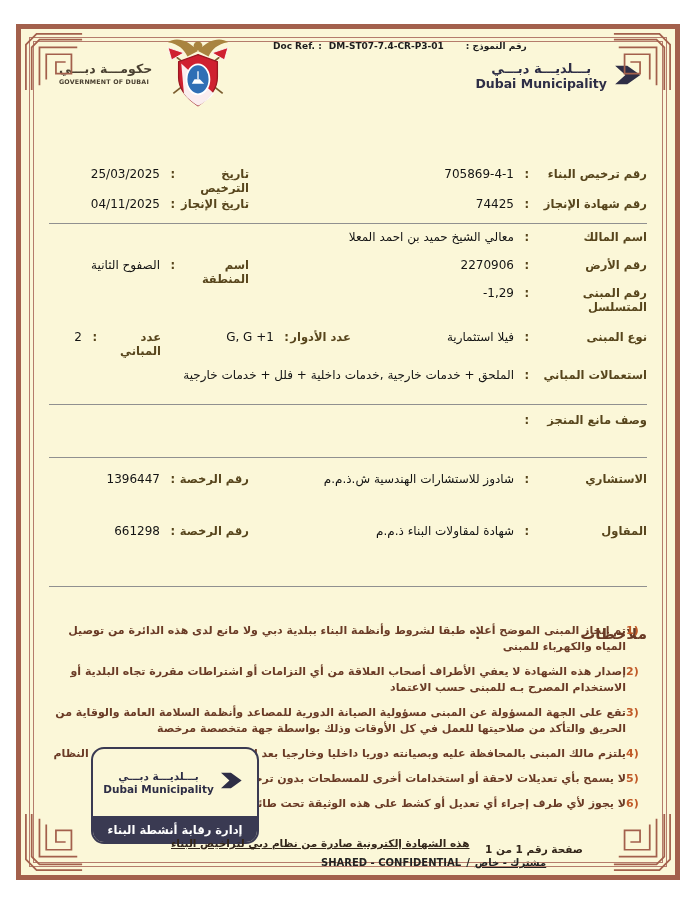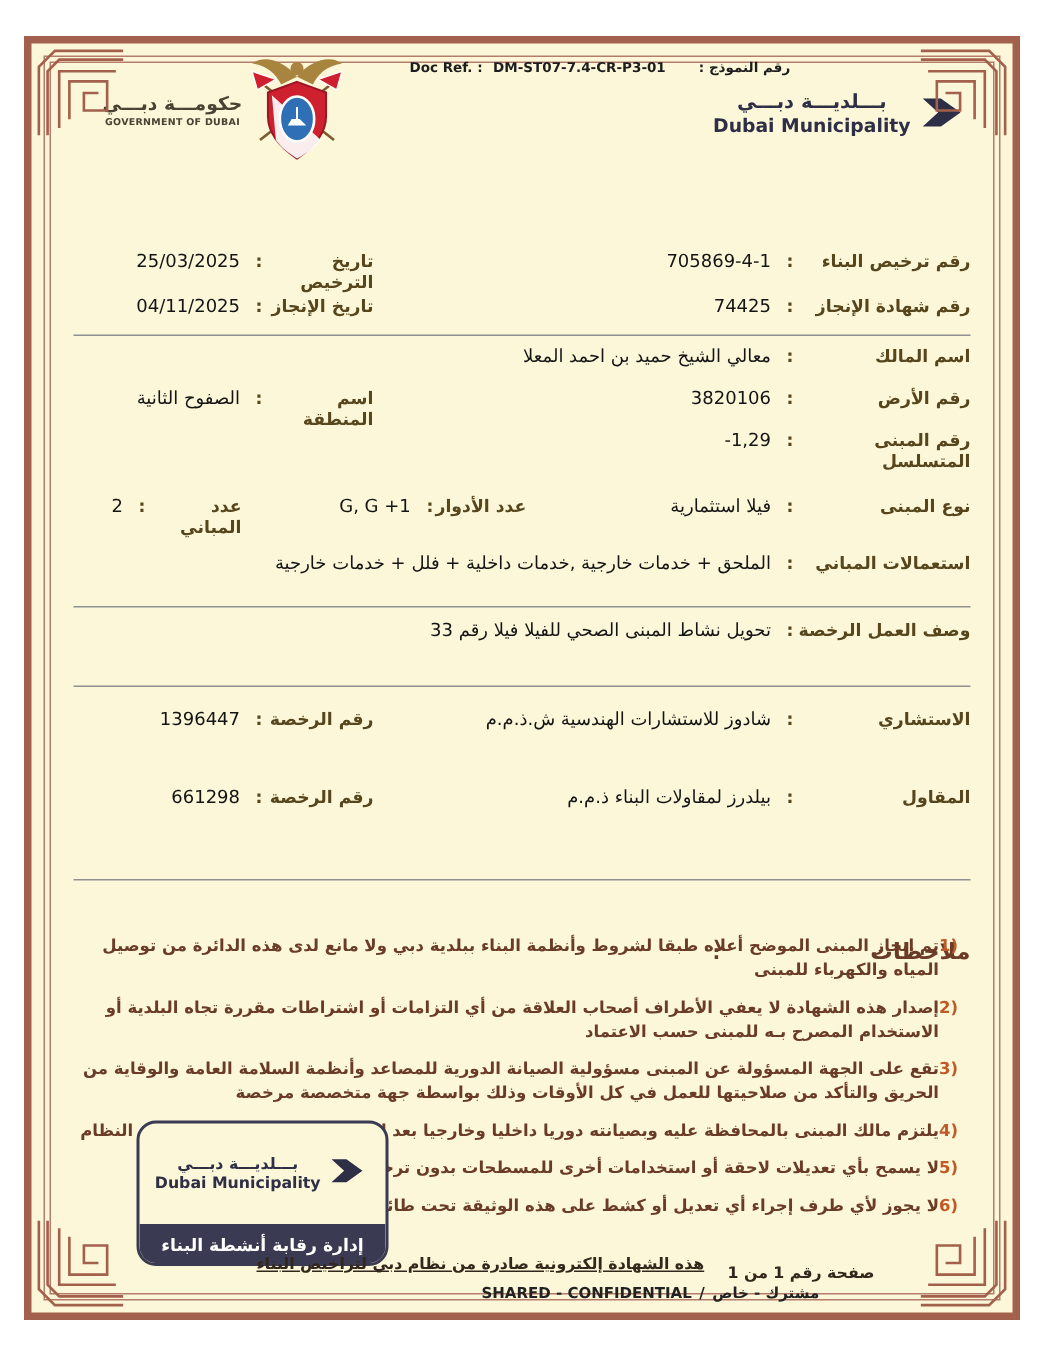--- a/index.html
+++ b/index.html
@@ -25,21 +25,21 @@
   .corner.bl { bottom: 2px; left: 2px; transform: scaleY(-1); }
   .corner.br { bottom: 2px; right: 2px; transform: scale(-1,-1); }
 
   
   .docref {
     position: absolute; top: 12px; left: 252px;
     direction: ltr; font-size: 9px; font-weight: bold; color: #1d1d1d;
     display: flex; gap: 7px; align-items: baseline; white-space: nowrap;
   }
   .docref .ar { direction: rtl; unicode-bidi: embed; margin-left: 15px; font-size: 9px; }
-  .gov { position: absolute; top: 32px; left: 38px; width: 112px; text-align: center; }
+  .gov { position: absolute; top: 32px; left: 38px; width: 112px; }
   .gov .ar { font-size: 12.5px; font-weight: bold; color: #4a4132; }
   .gov .en { font-size: 6.3px; font-weight: bold; color: #4a4132; letter-spacing: .2px; margin-top: 2px; }
   .falcon { position: absolute; top: 5px; left: 140px; }
   .title {
     position: absolute; top: 40px; left: 202px; width: 278px;
     text-align: center; font-size: 17px; color: #2b2b2b; direction: rtl;
   }
   .dmlogo { position: absolute; top: 32px; right: 28px; display: flex; align-items: center; gap: 8px; direction: ltr; }
   .dmlogo .txt { text-align: center; line-height: 1.15; }
   .dmlogo .ar { font-size: 13px; font-weight: bold; color: #2e2e46; }
@@ -97,21 +97,21 @@
     font-size: 11.5px; font-weight: bold; direction: rtl;
   }
 
   
   .f-line1 {
     position: absolute; bottom: 26px; left: 150px; right: 30px; text-align: left;
     font-size: 10.5px; font-weight: bold; color: #33261A; direction: rtl; z-index: 3; text-decoration: underline;
   }
   .f-page { position: absolute; bottom: 20px; right: 92px; font-size: 10.5px; font-weight: bold; color: #33261A; direction: rtl; z-index: 3; }
   .f-class { position: absolute; bottom: 7px; left: 300px; font-size: 10px; font-weight: bold; color: #222; direction: ltr; z-index: 3; display: flex; gap: 5px; justify-content: flex-end; }
-  .f-class .ar { direction: rtl; unicode-bidi: embed; }
+  .f-class .ar { direction: rtl; unicode-bidi: embed; text-decoration: underline; }
 </style>
 </head>
 <body>
 
 <div class="doc">
   <div class="frame1"></div>
   <div class="frame2"></div>
 
   <div class="corner tl">
     <svg viewBox="0 0 64 64" fill="none" stroke="#A3604C" stroke-width="1.8">
@@ -215,21 +215,21 @@
 
     <div class="row r3">
       <span class="lbl">اسم المالك</span>
       <span class="cln">:</span>
       <span class="val">معالي الشيخ حميد بن احمد المعلا</span>
     </div>
 
     <div class="row r4">
       <span class="lbl">رقم الأرض</span>
       <span class="cln">:</span>
-      <span class="val num">3820106</span>
+      <span class="val num">2270906</span>
       <span class="grpL">
         <span class="lbl2">اسم المنطقة</span>
         <span class="cln">:</span>
         <span class="val">الصفوح الثانية</span>
       </span>
     </div>
 
     <div class="row r5">
       <span class="lbl">رقم المبنى المتسلسل</span>
       <span class="cln">:</span>
@@ -254,42 +254,41 @@
 
     <div class="row r7">
       <span class="lbl">استعمالات المباني</span>
       <span class="cln">:</span>
       <span class="val">الملحق + خدمات خارجية ,خدمات داخلية + فلل + خدمات خارجية</span>
     </div>
 
     <div class="hr hr2"></div>
 
     <div class="row r8">
-      <span class="lbl">وصف العمل الرخصة</span>
-      <span class="cln">:</span>
-      <span class="val">تحويل نشاط المبنى الصحي للفيلا فيلا رقم 33</span>
+      <span class="lbl">وصف مانع المنجز</span>
+      <span class="cln">:</span>
     </div>
 
     <div class="hr hr3"></div>
 
     <div class="row r9">
       <span class="lbl">الاستشاري</span>
       <span class="cln">:</span>
       <span class="val">شادوز للاستشارات الهندسية ش.ذ.م.م</span>
       <span class="grpL">
         <span class="lbl2">رقم الرخصة</span>
         <span class="cln">:</span>
         <span class="val num">1396447</span>
       </span>
     </div>
 
     <div class="row r10">
       <span class="lbl">المقاول</span>
       <span class="cln">:</span>
-      <span class="val">بيلدرز لمقاولات البناء ذ.م.م</span>
+      <span class="val">شهادة لمقاولات البناء ذ.م.م</span>
       <span class="grpL">
         <span class="lbl2">رقم الرخصة</span>
         <span class="cln">:</span>
         <span class="val num">661298</span>
       </span>
     </div>
 
     <div class="hr hr4"></div>
 
     <div class="nh">

